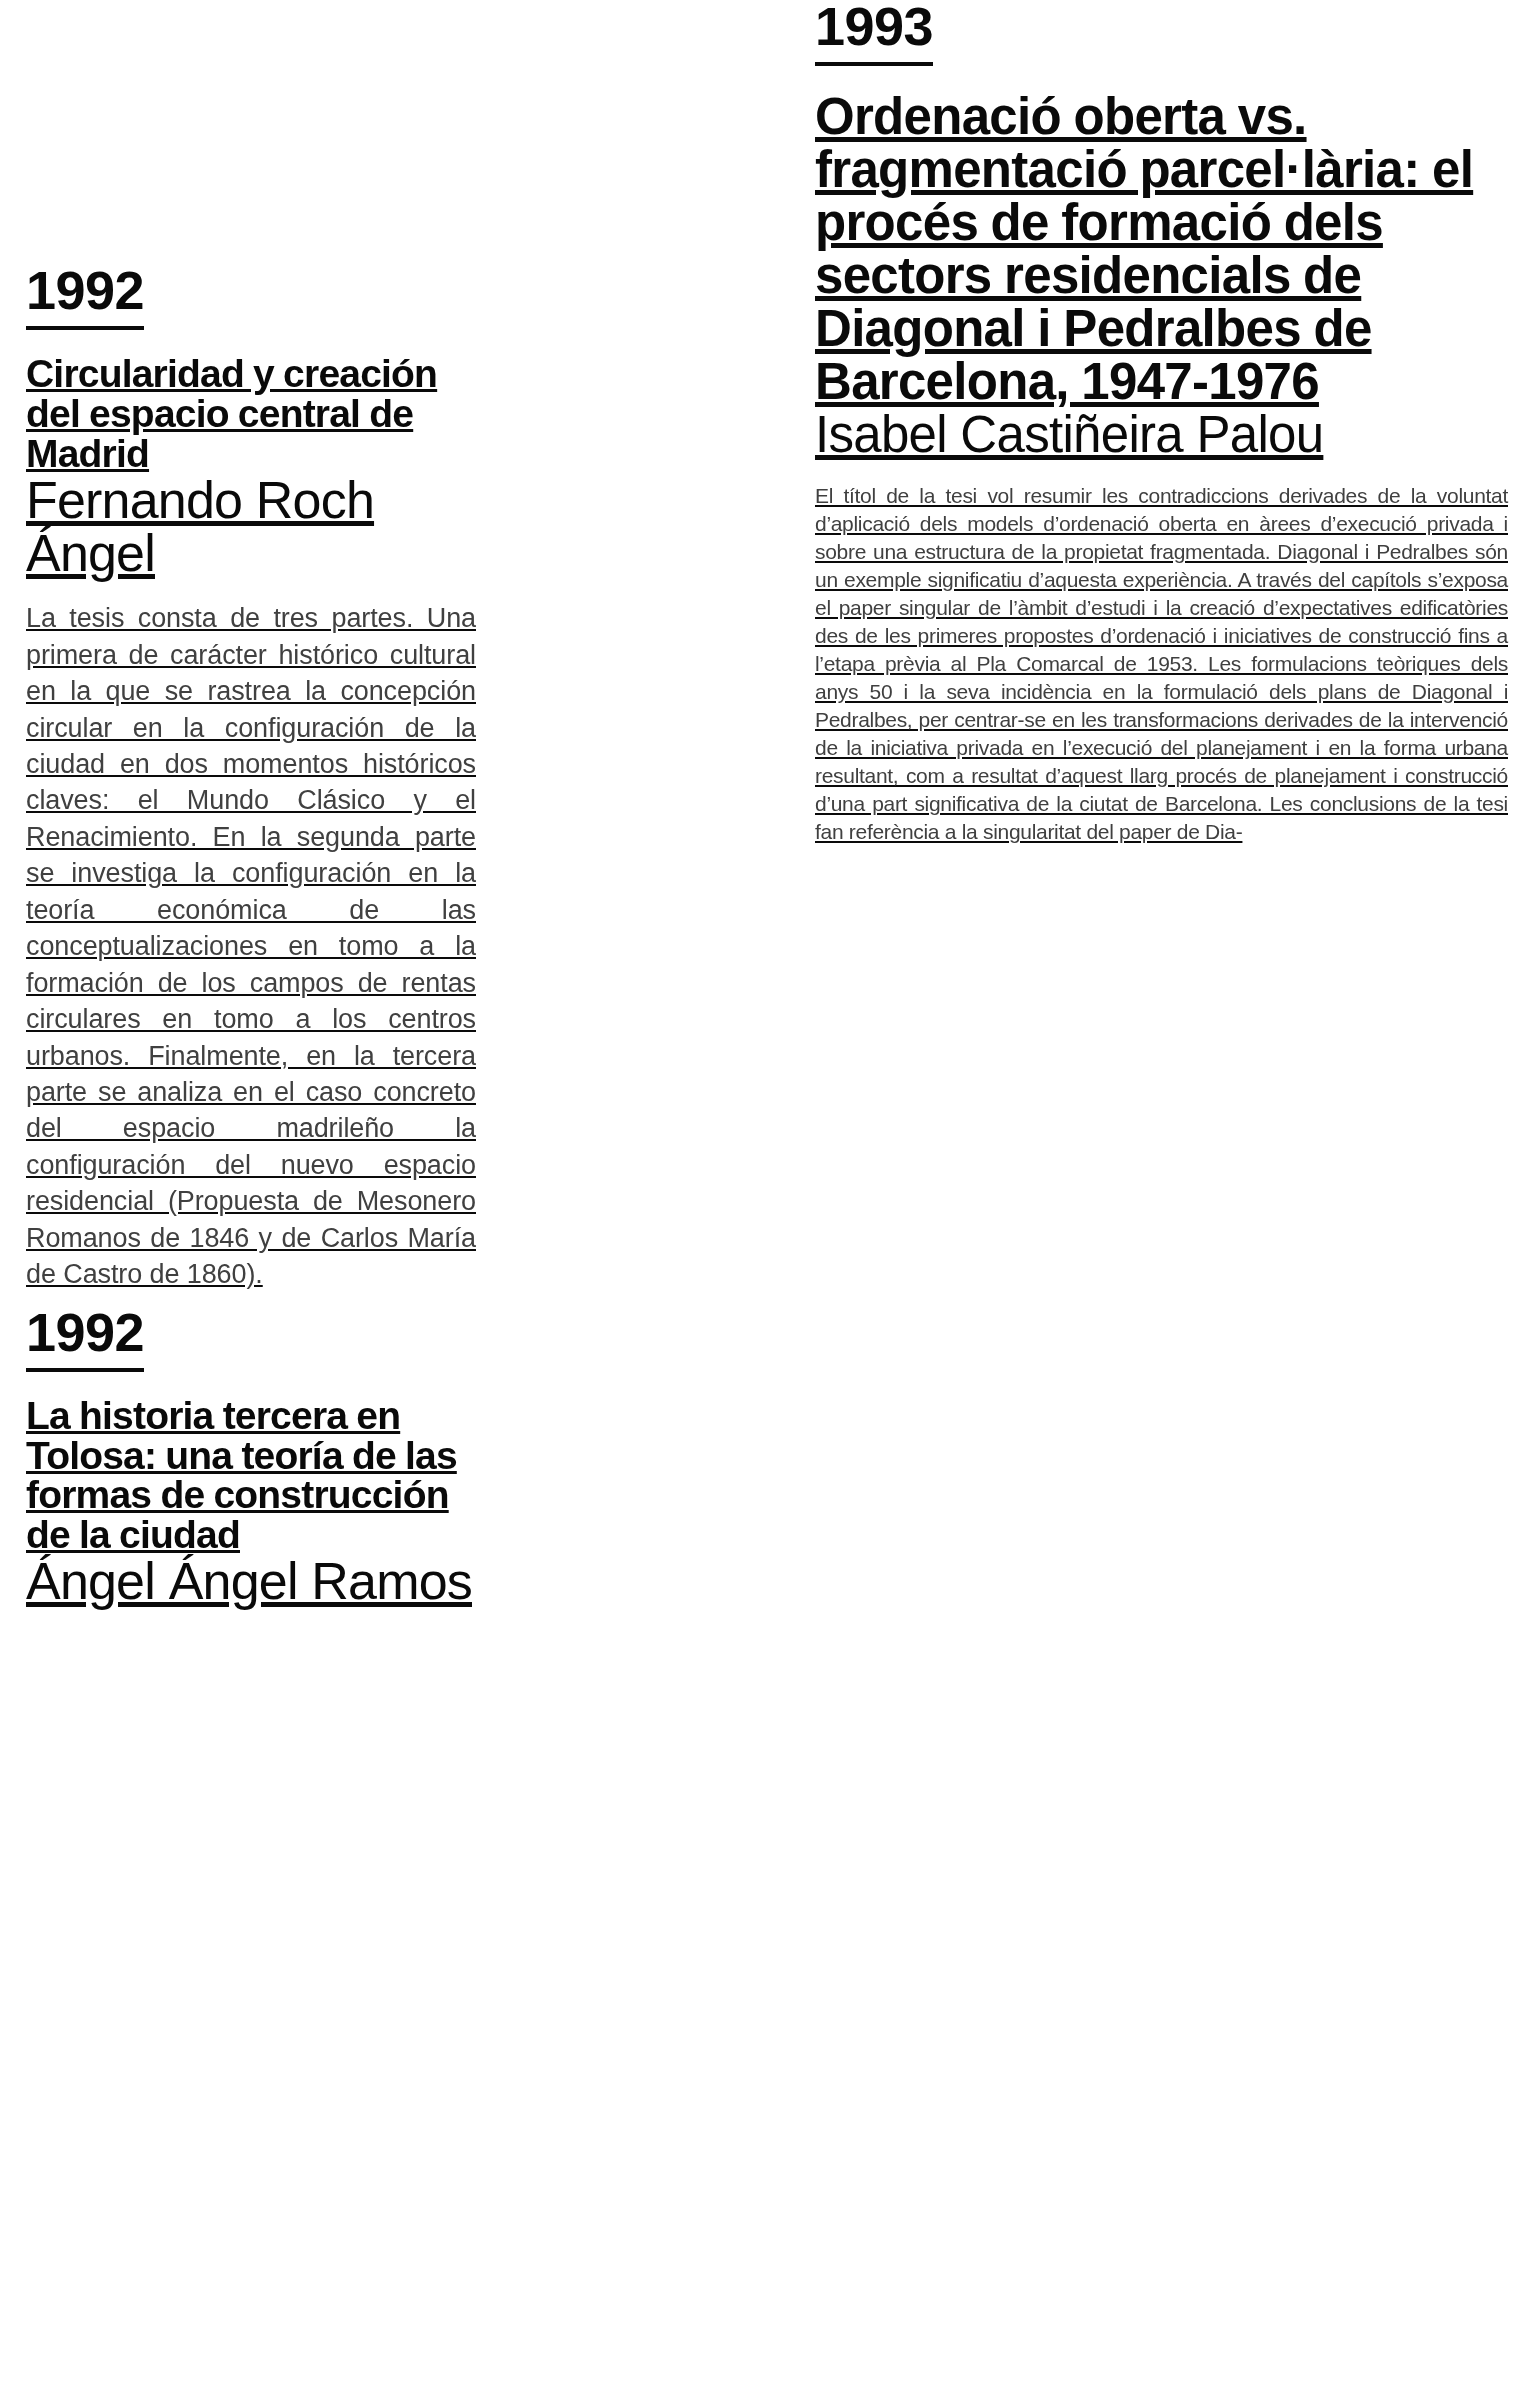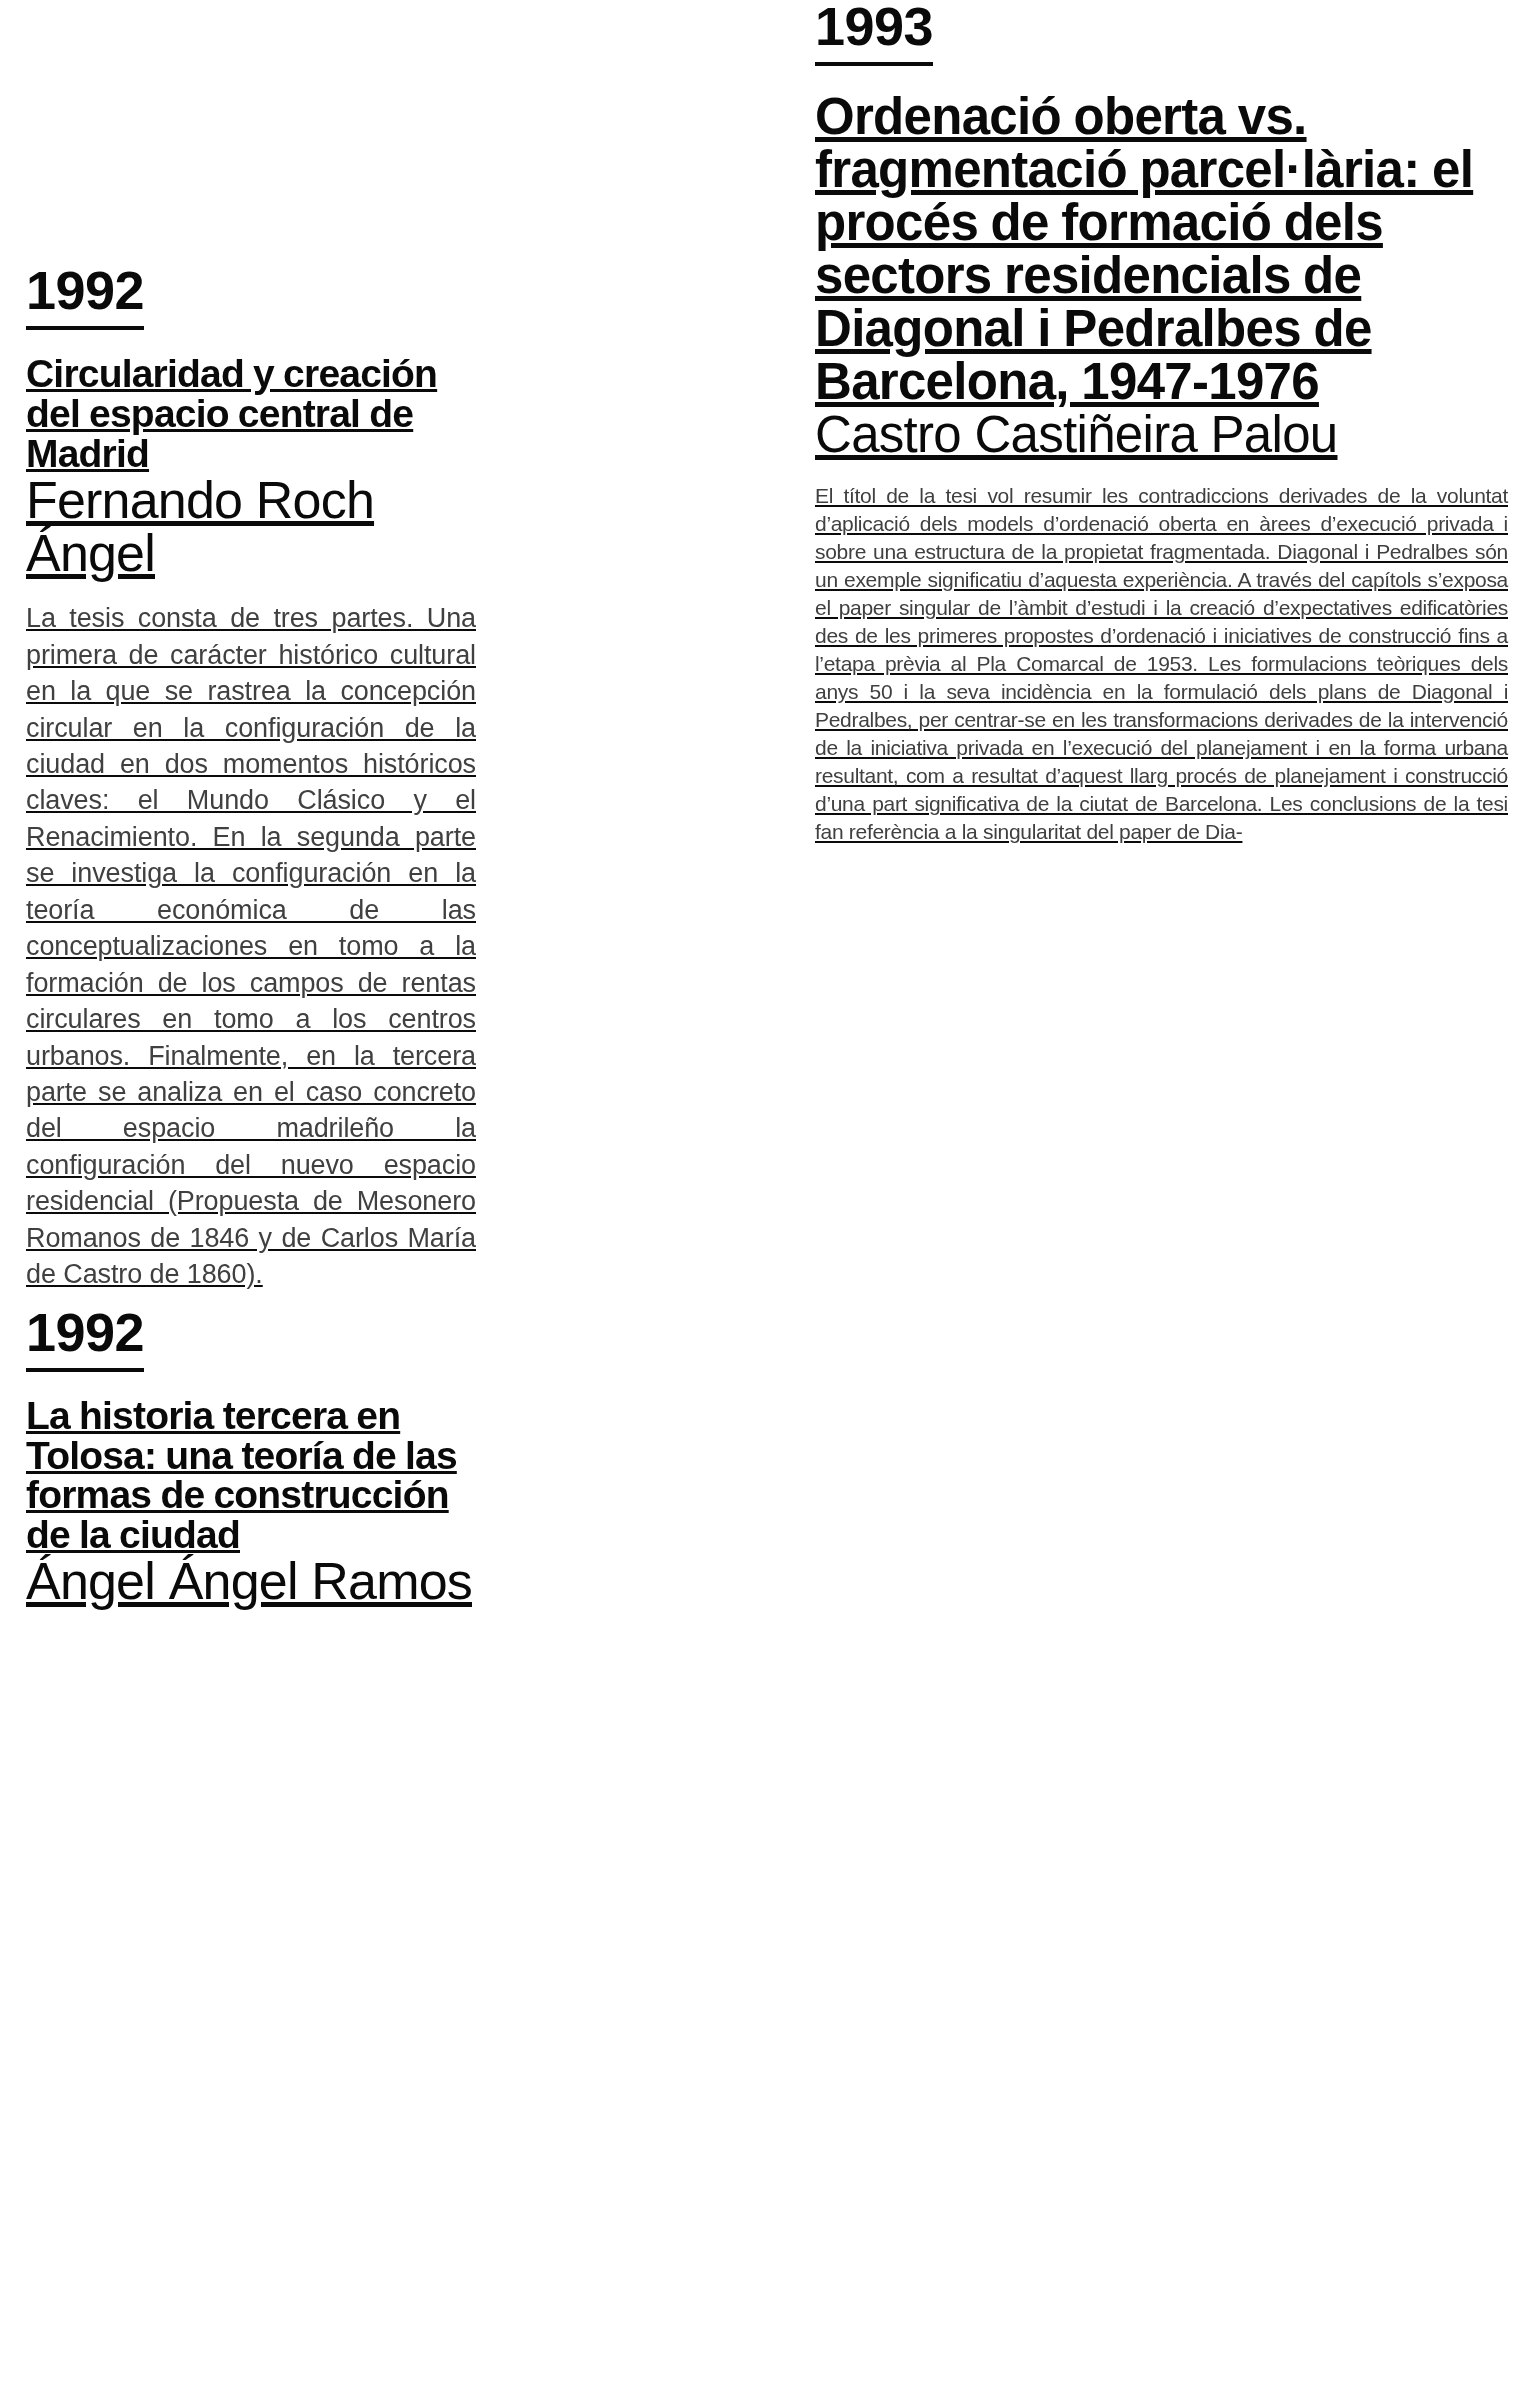--- a/index.html
+++ b/index.html
@@ -155,21 +155,21 @@
 
     </div>
 
     <div class="col col-right">
 
       <div class="entry">
         <div class="year-wrap">
           <h2 class="year">1993</h2>
         </div>
         <h1 class="entry-title">Ordenació oberta vs. fragmentació parcel·lària: el procés de formació dels sectors residencials de Diagonal i Pedralbes de Barcelona, 1947-1976</h1>
-        <div class="entry-author">Castro Castiñeira Palou</div>
+        <div class="entry-author">Isabel Castiñeira Palou</div>
         <p class="entry-abstract">El títol de la tesi vol resumir les contradiccions derivades de la voluntat d’aplicació dels models d’ordenació oberta en àrees d’execució privada i sobre una estructura de la propietat fragmentada. Diagonal i Pedralbes són un exemple significatiu d’aquesta experiència. A través del capítols s’exposa el paper singular de l’àmbit d’estudi i la creació d’expectatives edificatòries des de les primeres propostes d’ordenació i iniciatives de construcció fins a l’etapa prèvia al Pla Comarcal de 1953. Les formulacions teòriques dels anys 50 i la seva incidència en la formulació dels plans de Diagonal i Pedralbes, per centrar-se en les transformacions derivades de la intervenció de la iniciativa privada en l’execució del planejament i en la forma urbana resultant, com a resultat d’aquest llarg procés de planejament i construcció d’una part significativa de la ciutat de Barcelona. Les conclusions de la tesi fan referència a la singularitat del paper de Dia-</p>
       </div>
 
     </div>
 
   </div>
 </div>
 
 
 </body></html>

